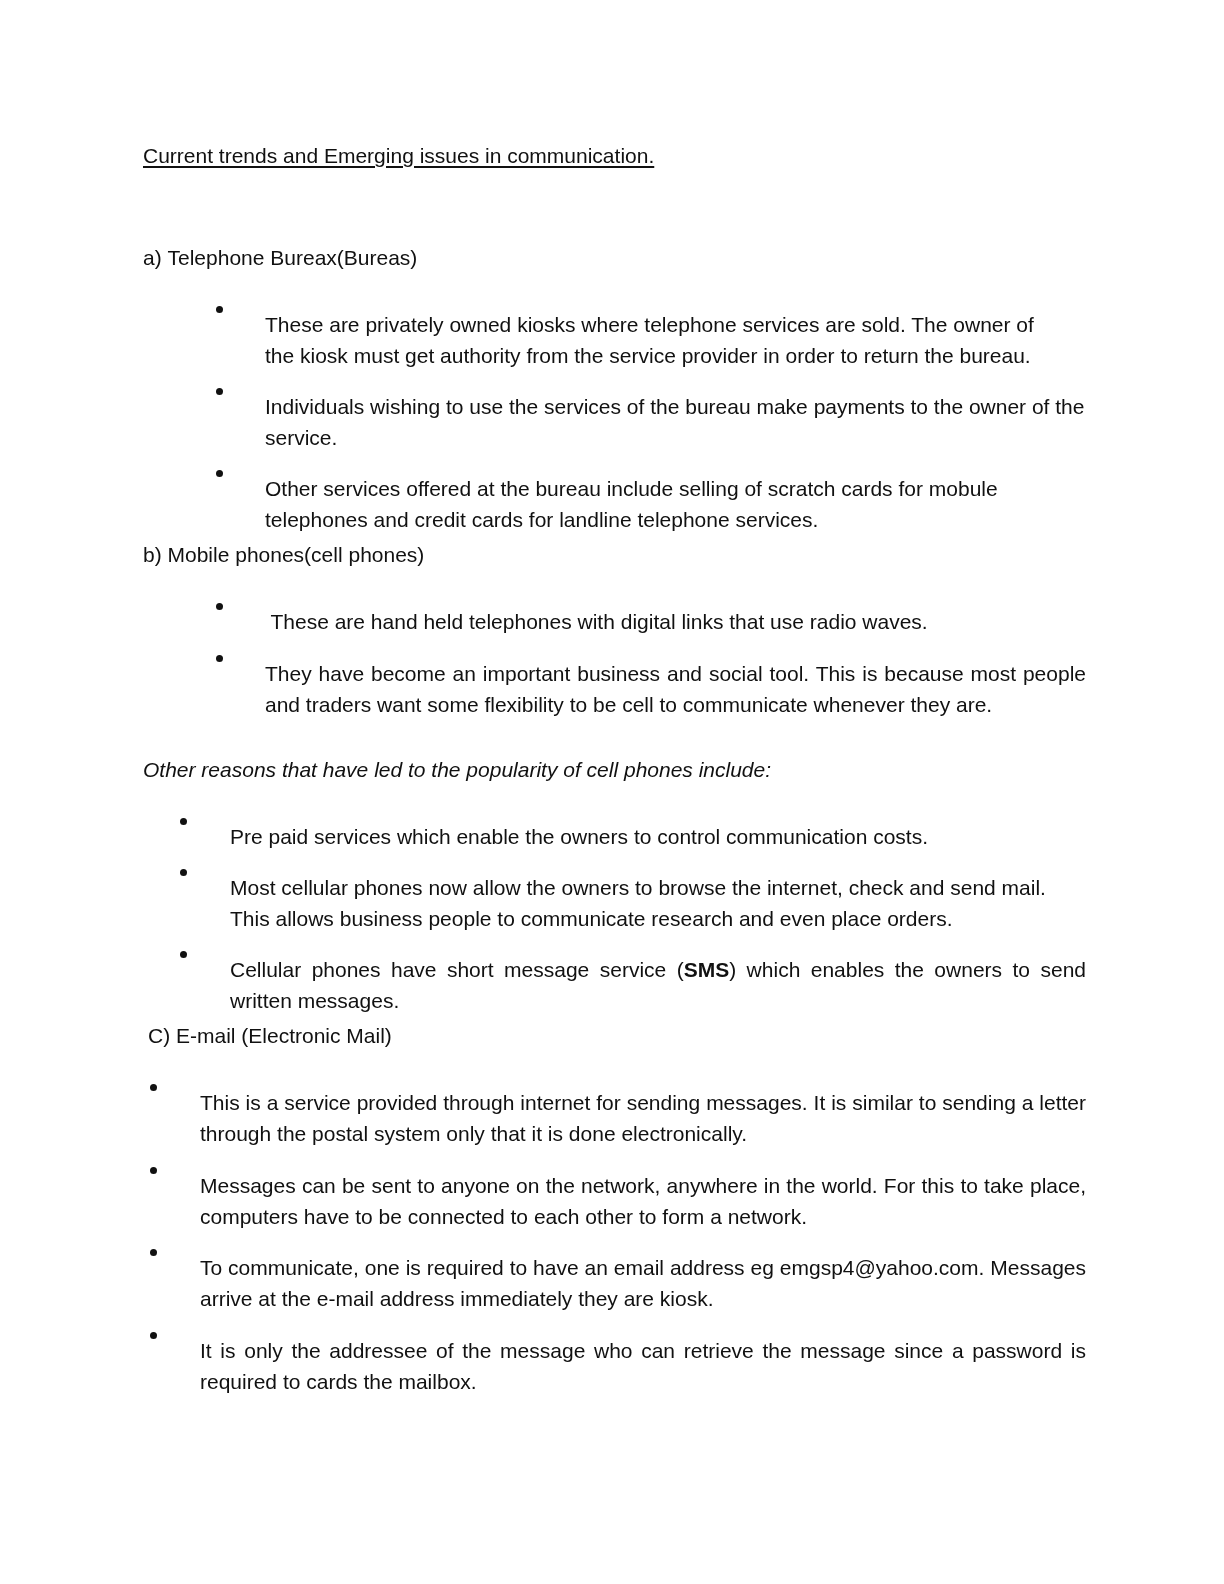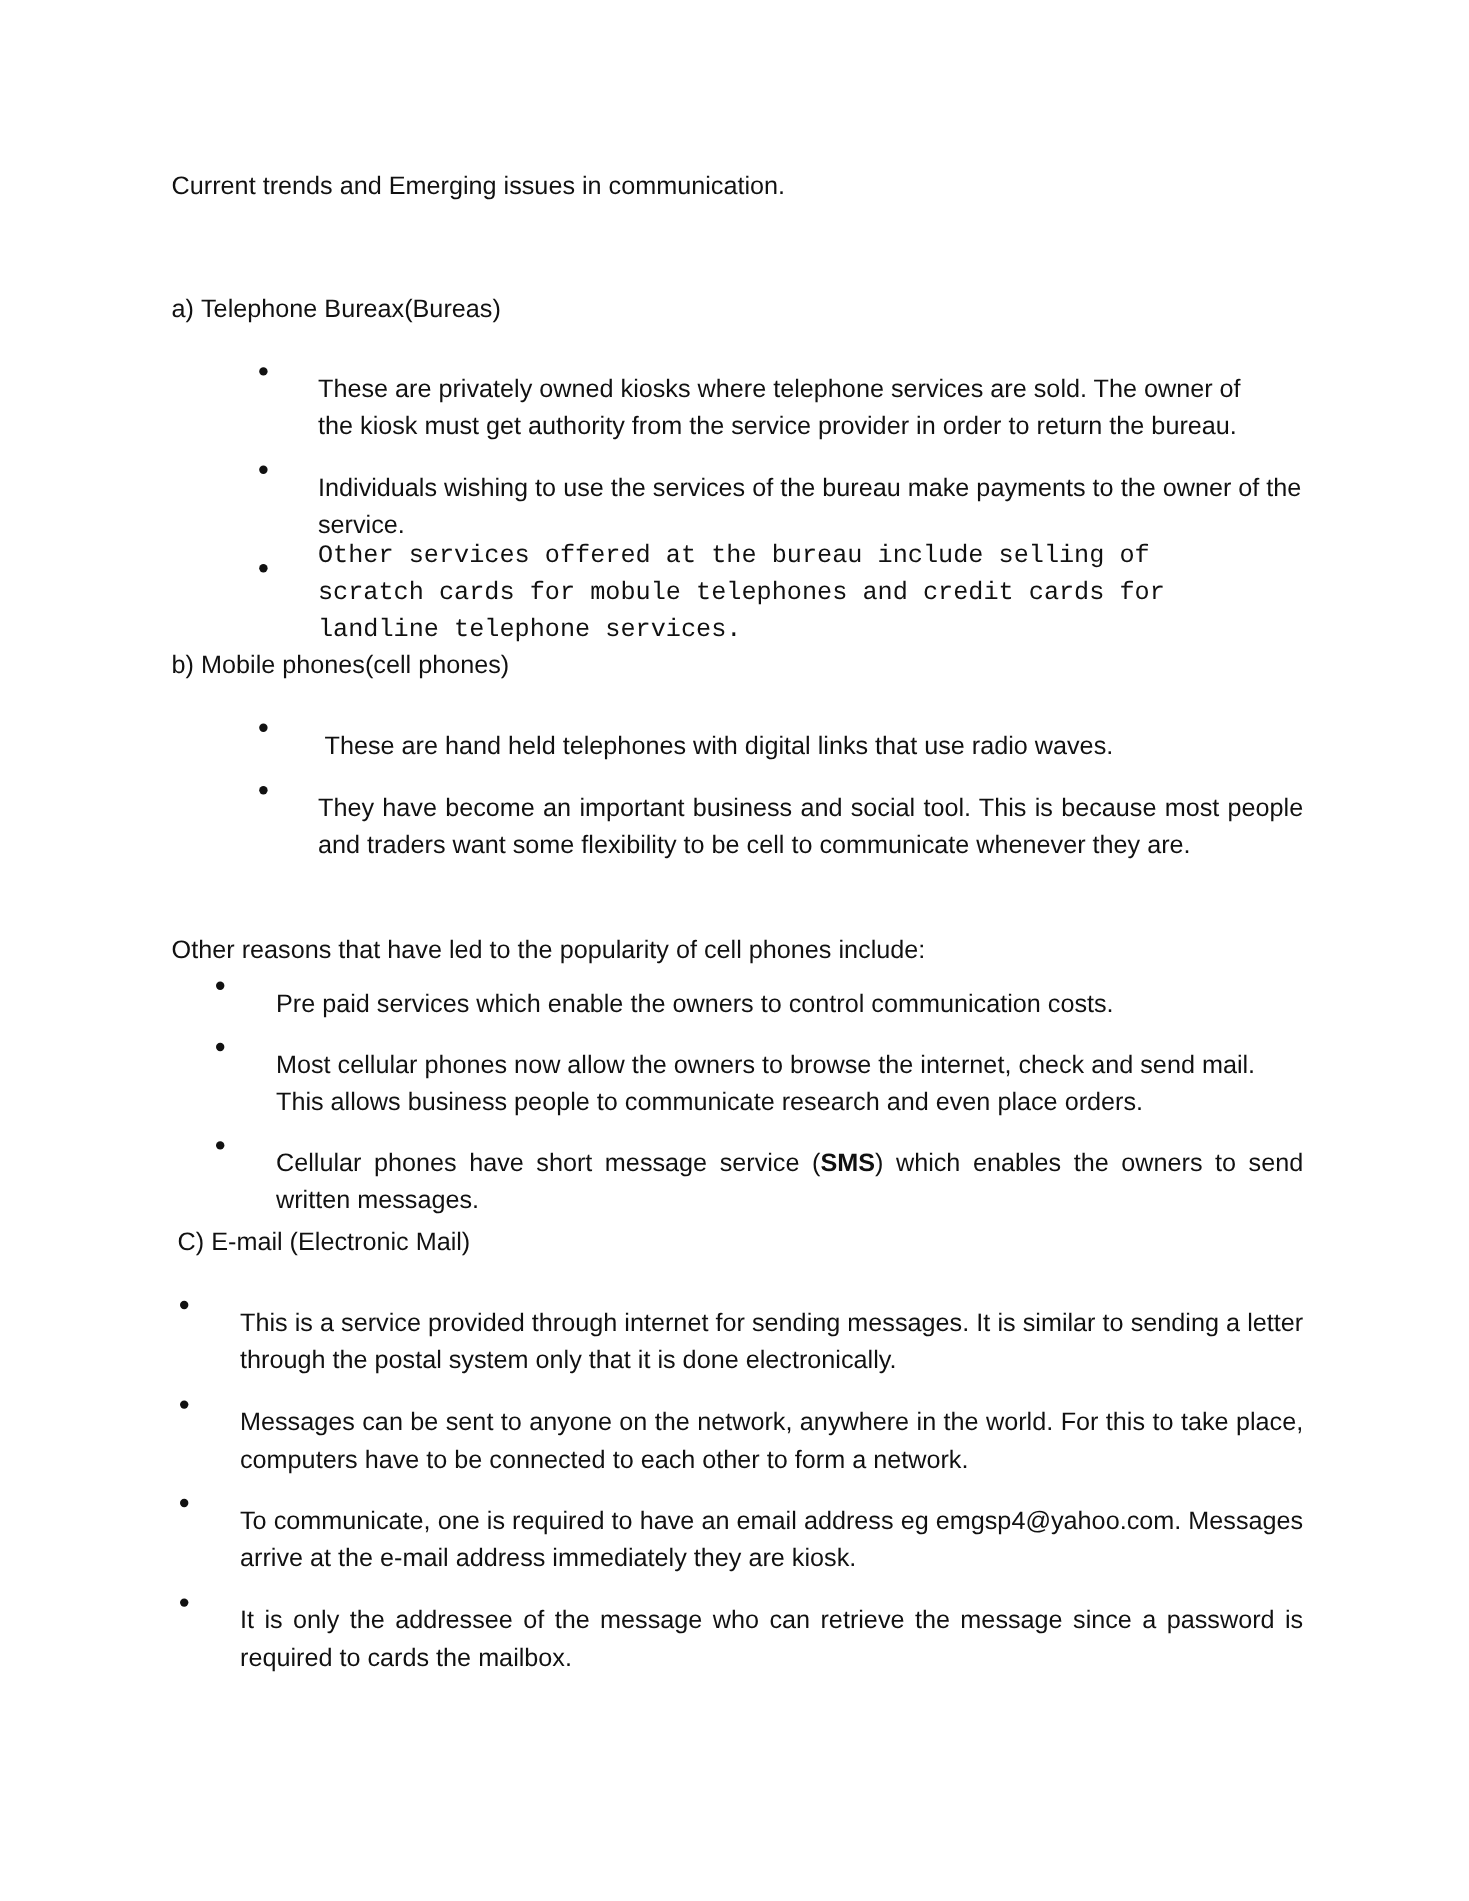--- a/index.html
+++ b/index.html
@@ -3,21 +3,21 @@
   <meta charset="utf-8">
   <style>
     html, body { margin: 0; padding: 0; background: #ffffff; }
     body {
       width: 1224px; height: 1584px; position: relative; overflow: hidden;
       font-family: "Liberation Sans", "DejaVu Sans", sans-serif;
       color: #111111; font-size: 21px; line-height: 31px;
     }
     .page { position: absolute; left: 0; top: 0; width: 1224px; height: 1584px; }
     .abs { position: absolute; margin: 0; }
-    .title { text-underline-offset: 3px; font-weight: 500; }
+    .title { text-decoration: underline; text-underline-offset: 3px; font-weight: 500; }
     .heading-label { font-weight: 500; text-align: center; }
     .bullet-item { position: absolute; margin: 0; }
     .bullet-dot {
       position: absolute; width: 7px; height: 7px; border-radius: 50%;
       background: #111111;
     }
     .bullet-text { position: absolute; margin: 16px; }
     .just { text-align: justify; text-align-last: left; }
     .bold { font-weight: 700; }
   </style>
@@ -34,35 +34,35 @@
   <div class="bullet-item" style="left:0; top:0;">
     <span class="bullet-dot" style="left:216px; top:306px;"></span>
     <p class="bullet-text" style="left:249px; top:293px; width:800px;">These are privately owned kiosks where telephone services are sold. The owner of the kiosk must get authority from the service provider in order to return the bureau.</p>
   </div>
   <div class="bullet-item" style="left:0; top:0;">
     <span class="bullet-dot" style="left:216px; top:388px;"></span>
     <p class="bullet-text" style="left:249px; top:375px; width:820px;">Individuals wishing to use the services of the bureau make payments to the owner of the service.</p>
   </div>
   <div class="bullet-item" style="left:0; top:0;">
     <span class="bullet-dot" style="left:216px; top:470px;"></span>
-    <p class="bullet-text" style="left:249px; top:432px; width:780px;font-family:Liberation Mono, monospace;">Other services offered at the bureau include selling of scratch cards for mobule telephones and credit cards for landline telephone services.</p>
+    <p class="bullet-text" style="left:249px; top:457px; width:780px;">Other services offered at the bureau include selling of scratch cards for mobule telephones and credit cards for landline telephone services.</p>
   </div>
 
   <p class="abs" style="left:143px; top:539px;"><span>b) </span><span class="heading-label">Mobile phones(cell phones)</span></p>
 
   <div class="bullet-item" style="left:0; top:0;">
     <span class="bullet-dot" style="left:216px; top:603px;"></span>
     <p class="bullet-text" style="left:249px; top:590px; width:820px; white-space:pre;"> These are hand held telephones with digital links that use radio waves.</p>
   </div>
   <div class="bullet-item" style="left:0; top:0;">
     <span class="bullet-dot" style="left:216px; top:655px;"></span>
     <p class="bullet-text just" style="left:249px; top:642px; width:821px;">They have become an important business and social tool. This is because most people and traders want some flexibility to be cell to communicate whenever they are.</p>
   </div>
 
-  <p class="abs heading-label" style="left:143px; top:776px;">Other reasons that have led to the popularity of cell phones include:</p>
+  <p class="abs heading-label" style="left:143px; top:754px;font-style:italic;">Other reasons that have led to the popularity of cell phones include:</p>
 
   <div class="bullet-item" style="left:0; top:0;">
     <span class="bullet-dot" style="left:180px; top:818px;"></span>
     <p class="bullet-text" style="left:214px; top:805px; width:860px;">Pre paid services which enable the owners to control communication costs.</p>
   </div>
   <div class="bullet-item" style="left:0; top:0;">
     <span class="bullet-dot" style="left:180px; top:869px;"></span>
     <p class="bullet-text" style="left:214px; top:856px; width:860px;">Most cellular phones now allow the owners to browse the internet, check and send mail. This allows business people to communicate research and even place orders.</p>
   </div>
   <div class="bullet-item" style="left:0; top:0;">

